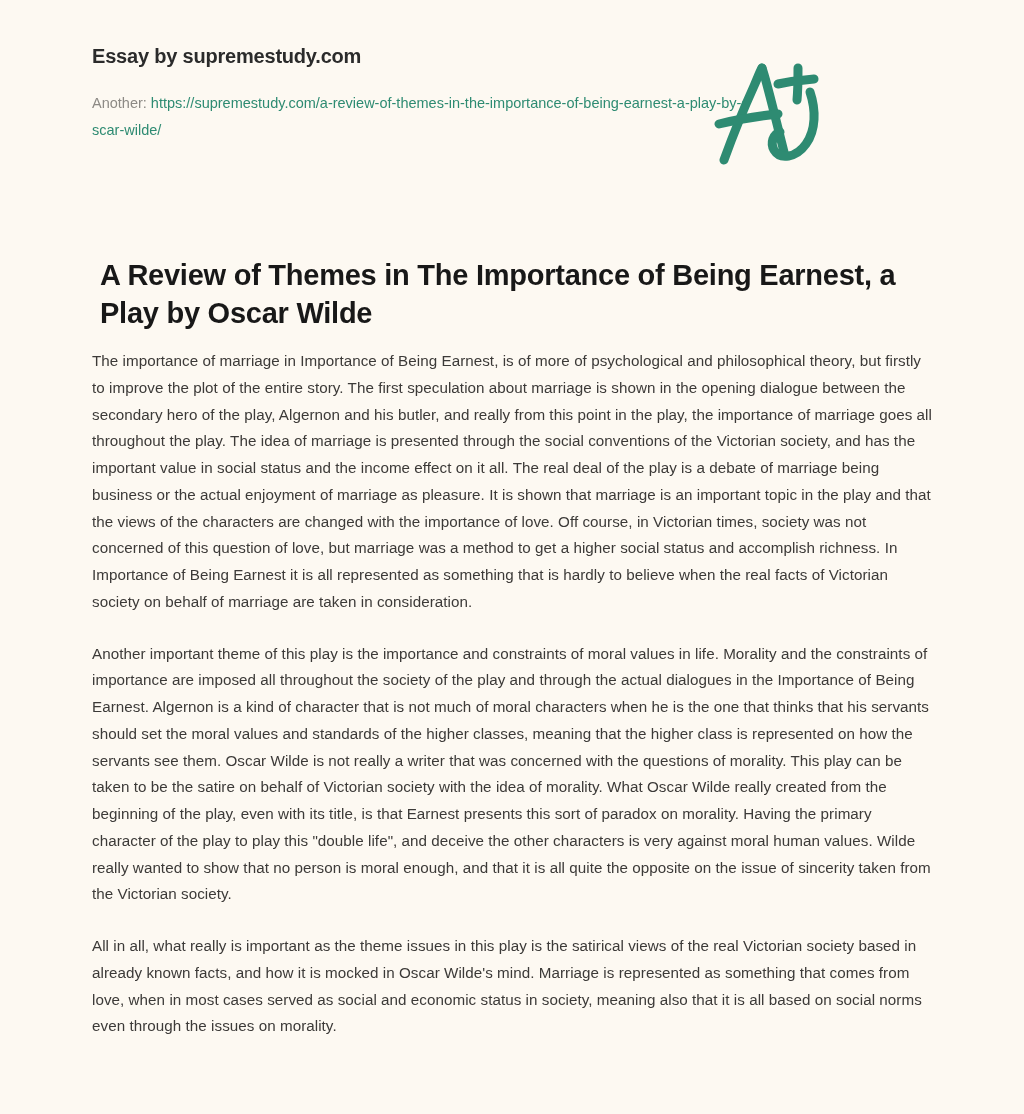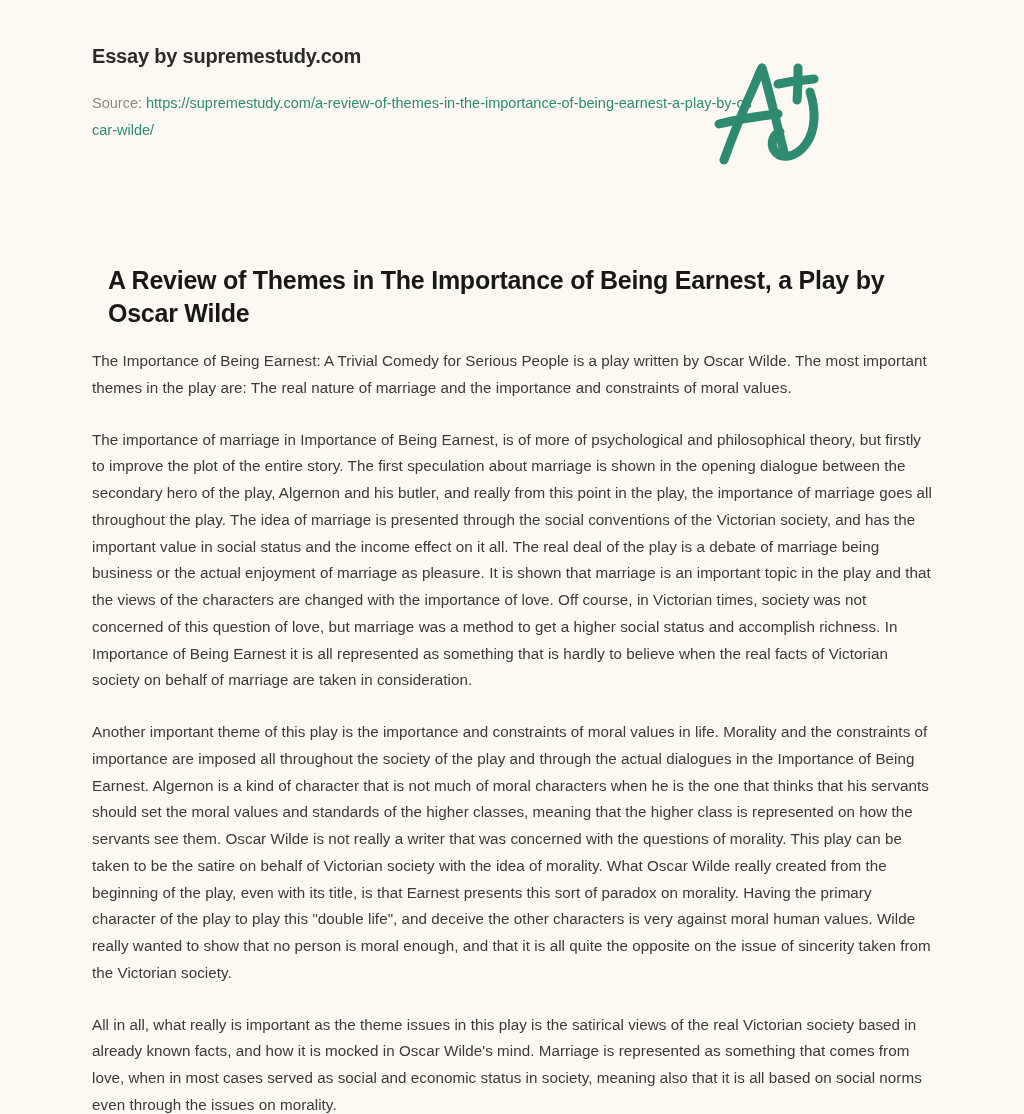--- a/index.html
+++ b/index.html
@@ -70,22 +70,22 @@
     width: 128px;
     height: 118px;
   }
 
   
   .doc-title {
     position: absolute;
     left: 92px;
     top: 248px;
     width: 840px;
-    margin: 16px;
-    font-size: 25px;
+    margin: 8px;
+    font-size: 29px;
     font-weight: 600;
     line-height: 1.32;
     color: #181818;
     letter-spacing: -0.25px;
   }
 
   
   .body-copy {
     position: absolute;
     left: 92px;
@@ -105,21 +105,21 @@
   }
 </style>
 </head>
 <body>
 
 <div class="page">
 
   <div class="header">
     <div class="byline">Essay by supremestudy.com</div>
     <div class="source-line">
-      <span class="source-label">Source:</span>
+      <span class="source-label">Another:</span>
       <a class="source-url" href="#">https://supremestudy.com/a-review-of-themes-in-the-importance-of-being-earnest-a-play-by-oscar-wilde/</a>
     </div>
   </div>
 
   <div class="logo">
     <svg viewBox="0 0 128 118" xmlns="http://www.w3.org/2000/svg" fill="none" stroke="#2e8b72" stroke-linecap="round" stroke-linejoin="round">
 
       <path d="M22 108 C30 86 42 56 52 34 C56 25 58 19 60 16" stroke-width="9"></path>
 
       <path d="M60 16 C63 24 68 44 73 64 C77 80 80 92 82 100" stroke-width="9"></path>
@@ -130,19 +130,18 @@
 
       <path d="M76 32 C86 30 100 28 112 27" stroke-width="9"></path>
 
       <path d="M108 40 C114 58 114 78 104 92 C94 106 78 108 72 98 C68 91 71 82 78 80" stroke-width="9"></path>
     </svg>
   </div>
 
   <h1 class="doc-title">A Review of Themes in The Importance of Being Earnest, a Play by Oscar Wilde</h1>
 
   <div class="body-copy">
-    <p>The Importance of Being Earnest: A Trivial Comedy for Serious People is a play written by Oscar Wilde. The most important themes in the play are: The real nature of marriage and the importance and constraints of moral values.</p>
     <p>The importance of marriage in Importance of Being Earnest, is of more of psychological and philosophical theory, but firstly to improve the plot of the entire story. The first speculation about marriage is shown in the opening dialogue between the secondary hero of the play, Algernon and his butler, and really from this point in the play, the importance of marriage goes all throughout the play. The idea of marriage is presented through the social conventions of the Victorian society, and has the important value in social status and the income effect on it all. The real deal of the play is a debate of marriage being business or the actual enjoyment of marriage as pleasure. It is shown that marriage is an important topic in the play and that the views of the characters are changed with the importance of love. Off course, in Victorian times, society was not concerned of this question of love, but marriage was a method to get a higher social status and accomplish richness. In Importance of Being Earnest it is all represented as something that is hardly to believe when the real facts of Victorian society on behalf of marriage are taken in consideration.</p>
     <p>Another important theme of this play is the importance and constraints of moral values in life. Morality and the constraints of importance are imposed all throughout the society of the play and through the actual dialogues in the Importance of Being Earnest. Algernon is a kind of character that is not much of moral characters when he is the one that thinks that his servants should set the moral values and standards of the higher classes, meaning that the higher class is represented on how the servants see them. Oscar Wilde is not really a writer that was concerned with the questions of morality. This play can be taken to be the satire on behalf of Victorian society with the idea of morality. What Oscar Wilde really created from the beginning of the play, even with its title, is that Earnest presents this sort of paradox on morality. Having the primary character of the play to play this "double life", and deceive the other characters is very against moral human values. Wilde really wanted to show that no person is moral enough, and that it is all quite the opposite on the issue of sincerity taken from the Victorian society.</p>
     <p>All in all, what really is important as the theme issues in this play is the satirical views of the real Victorian society based in already known facts, and how it is mocked in Oscar Wilde's mind. Marriage is represented as something that comes from love, when in most cases served as social and economic status in society, meaning also that it is all based on social norms even through the issues on morality.</p>
   </div>
 
 </div>
 
 </body></html>

